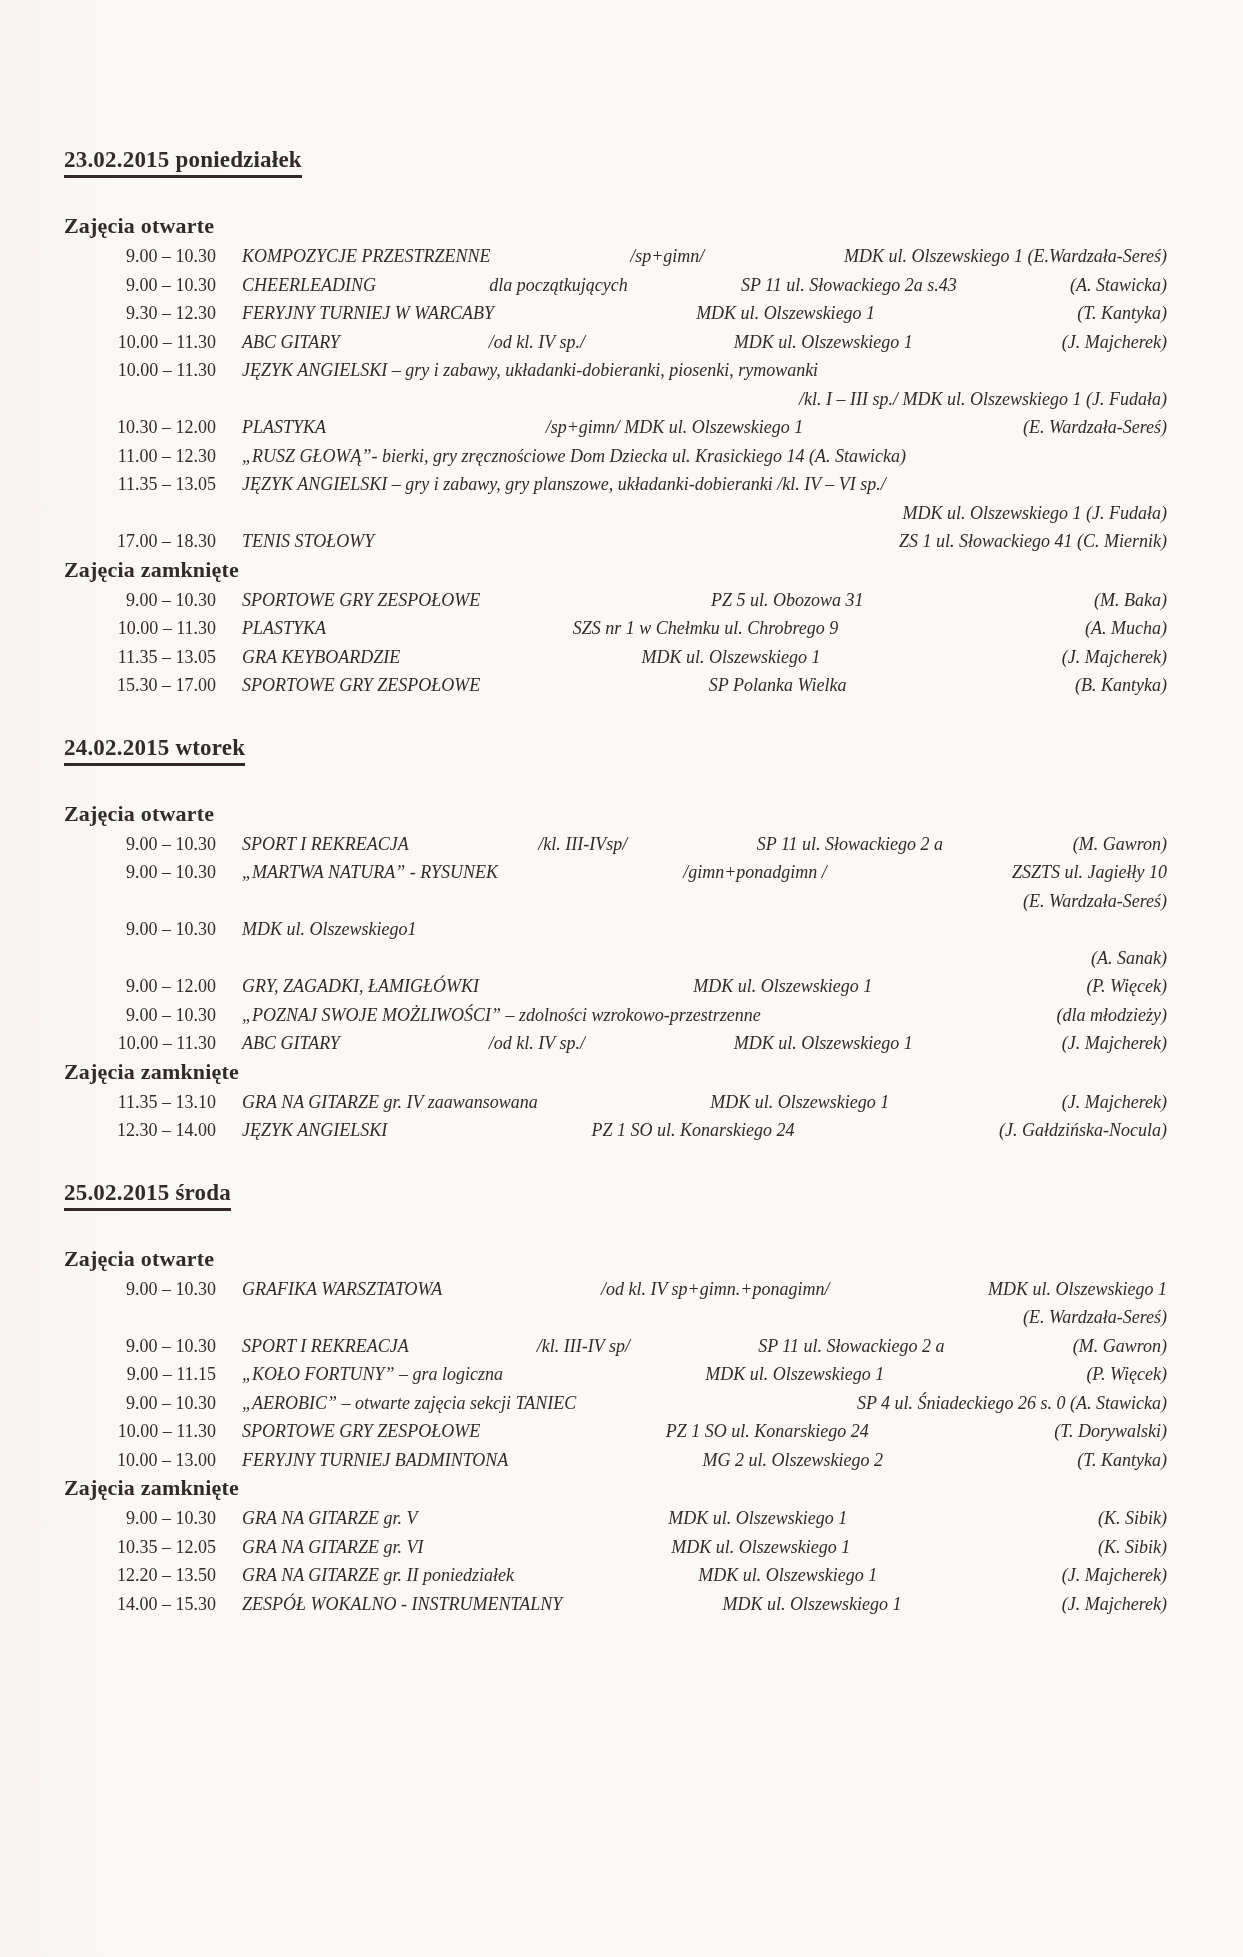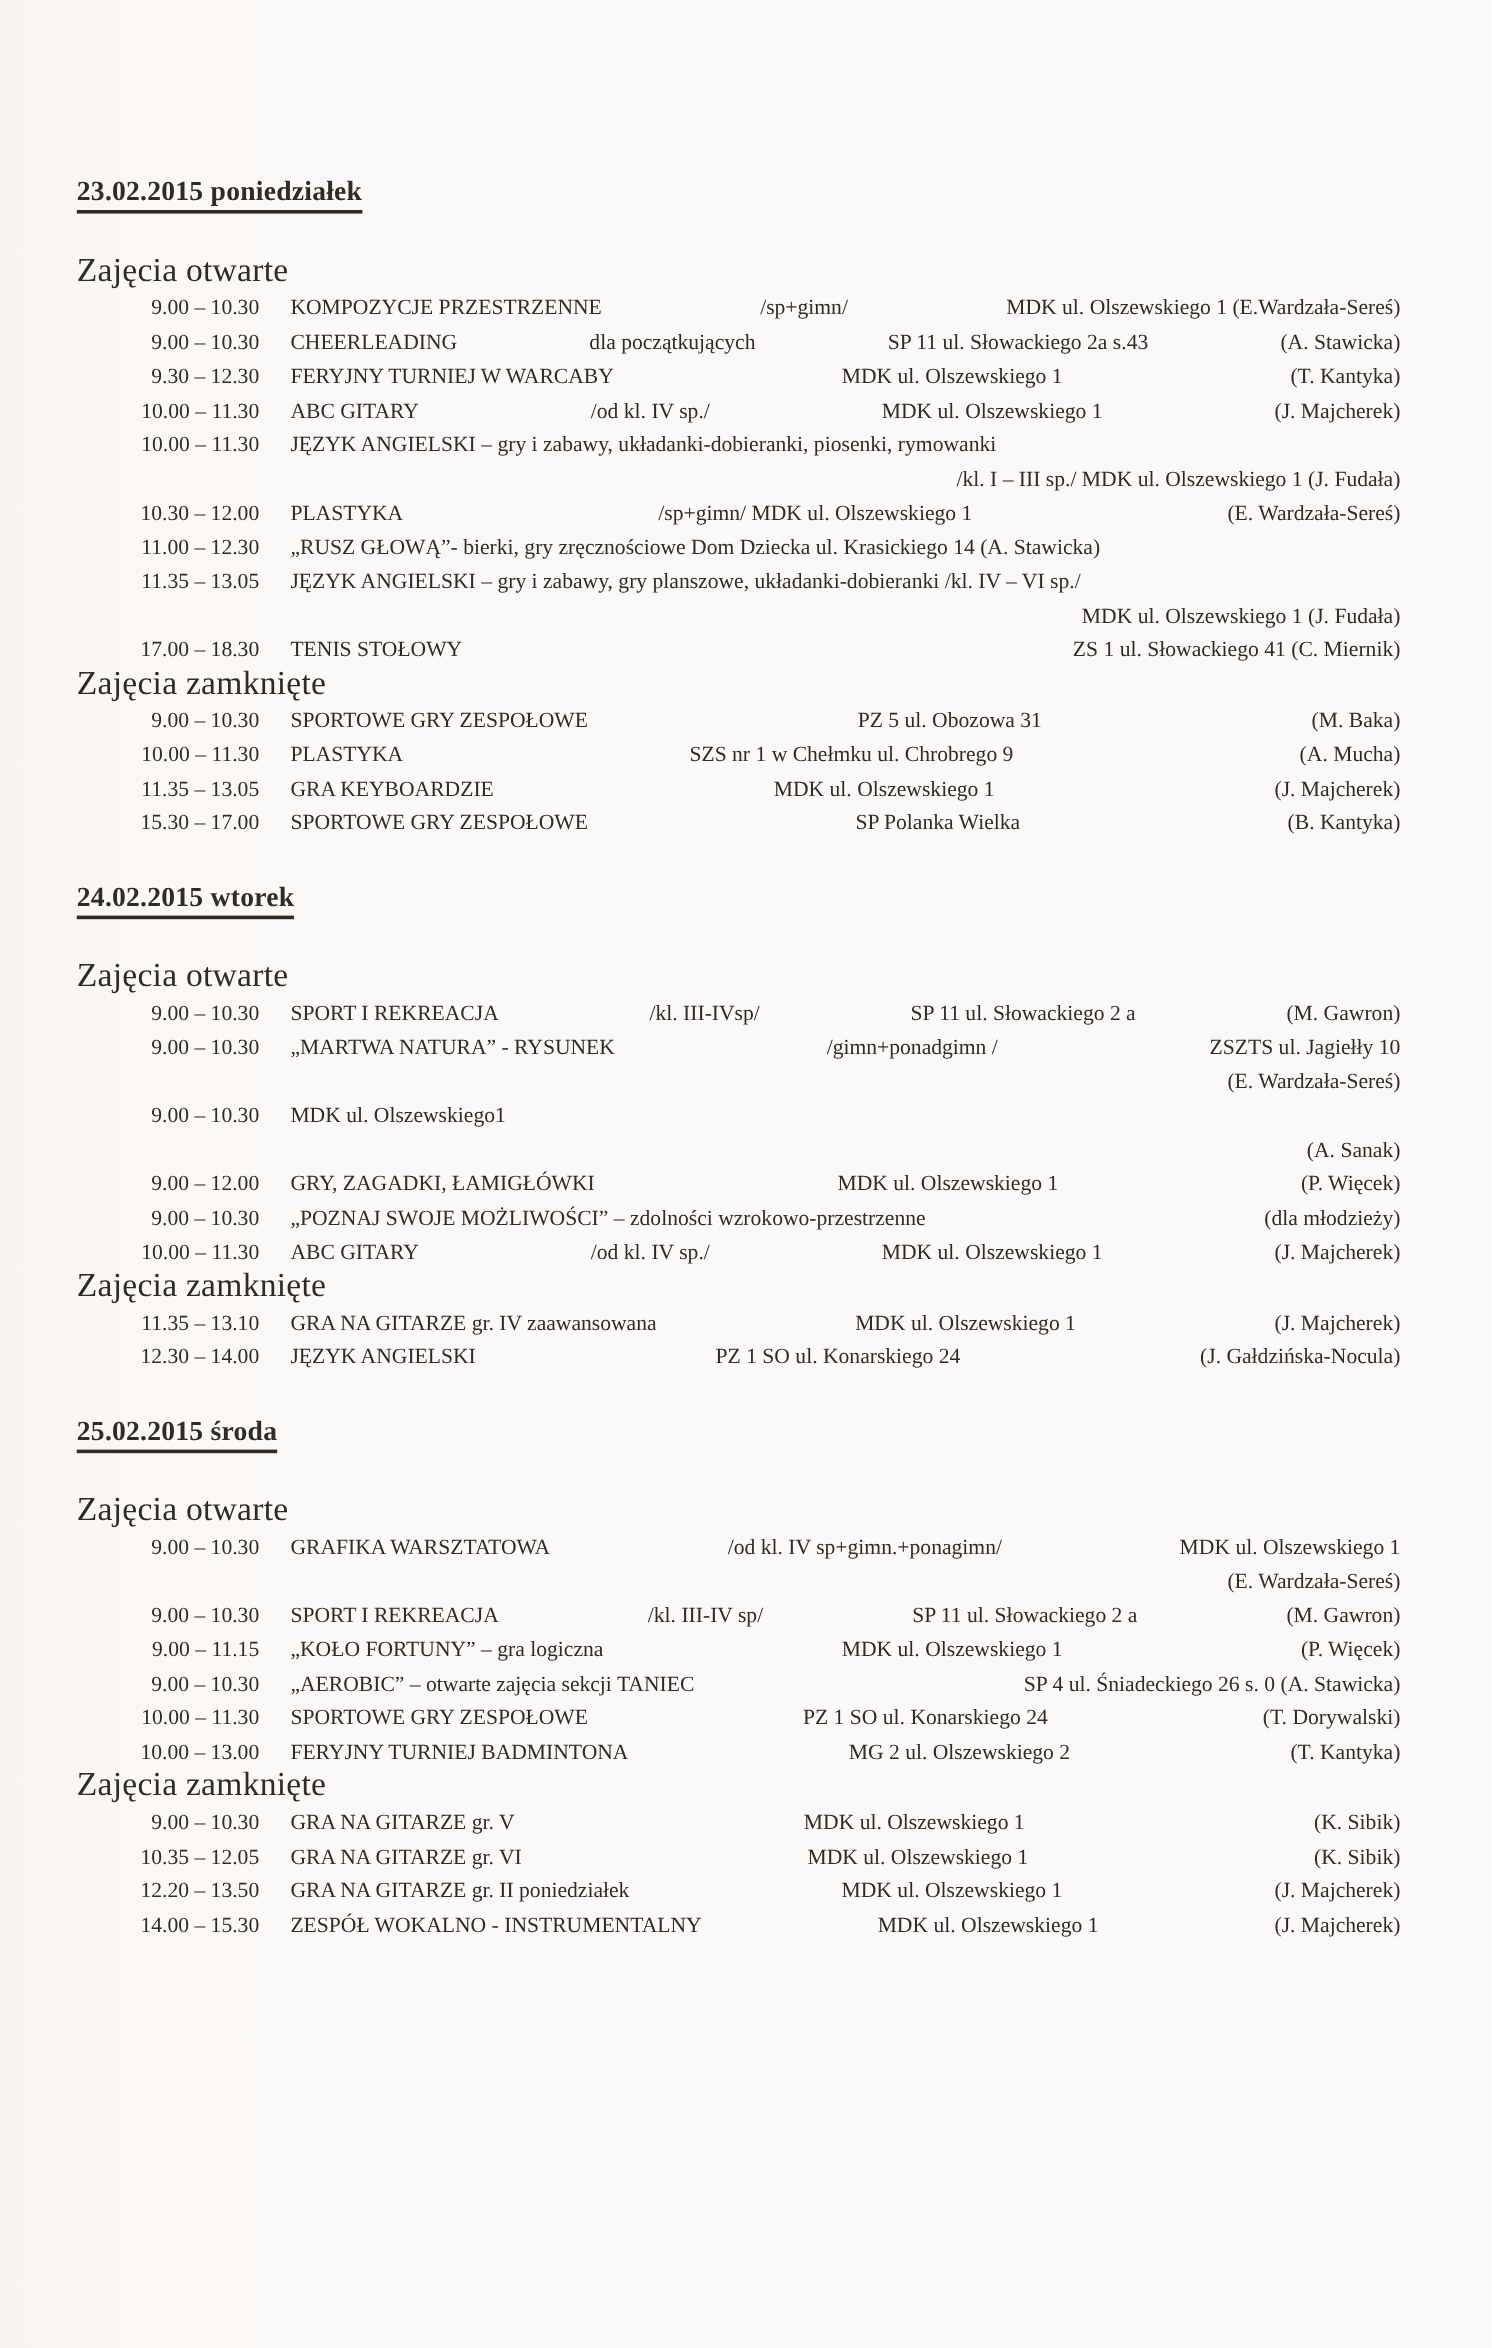--- a/index.html
+++ b/index.html
@@ -30,22 +30,22 @@
     margin: 0 0 34px 0;
     letter-spacing: 0.2px;
   }
   .date-text {
     display: inline-block;
     border-bottom: 3px solid currentColor;
     padding-bottom: 1px;
   }
   .group + .group { }
   .group-heading {
-    font-size: 28px;
-    font-weight: normal;
+    font-size: 22px;
+    font-weight: bold;
     line-height: 28px;
     margin: 0 0 2px 0;
     letter-spacing: 0.2px;
   }
   .row {
     display: flex;
     line-height: 28.5px;
     font-size: 18px;
     padding-left: 12px;
   }
@@ -54,20 +54,21 @@
     text-align: right;
     margin-right: 26px;
     white-space: nowrap;
   }
   .body {
     flex: 1 1 auto;
     display: flex;
     justify-content: space-between;
     gap: 2px;
     min-width: 0;
+    font-style: italic;
   }
   .seg { white-space: nowrap; }
   .row-cont { padding-left: 0; }
   .row-cont .body { justify-content: flex-end; text-align: right; }
 </style>
 </head>
 <body style="color: rgb(51, 42, 40);">
 
 <div class="page">
   <div id="schedule">

